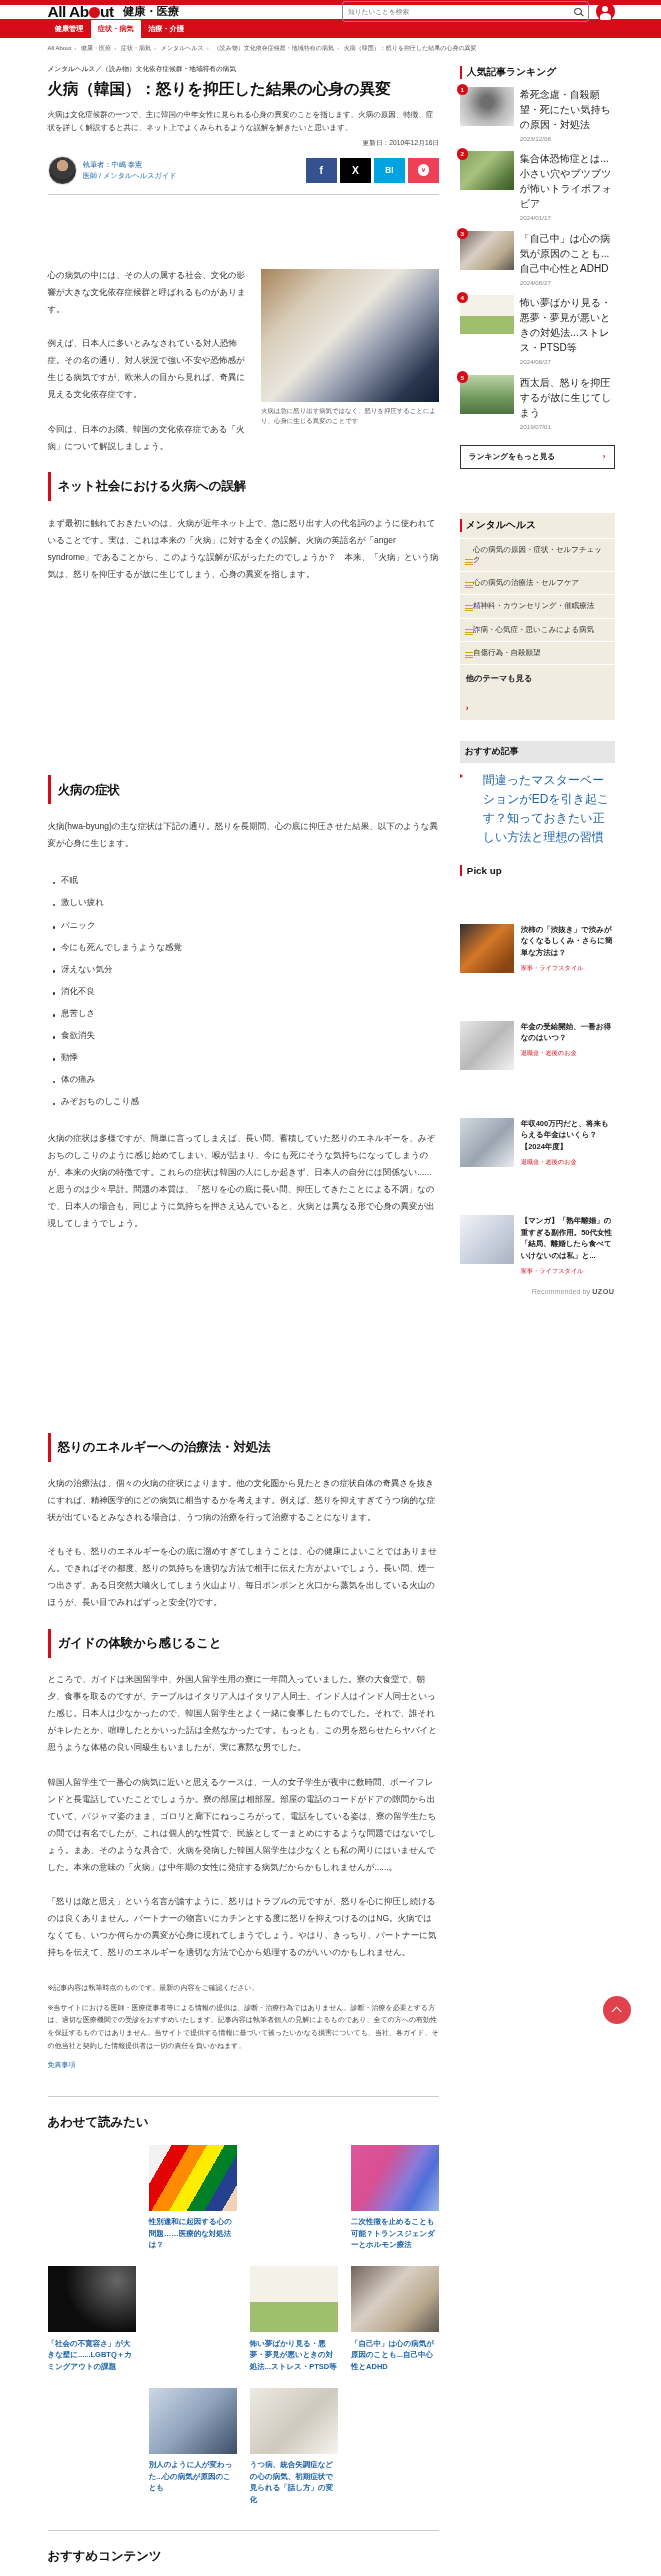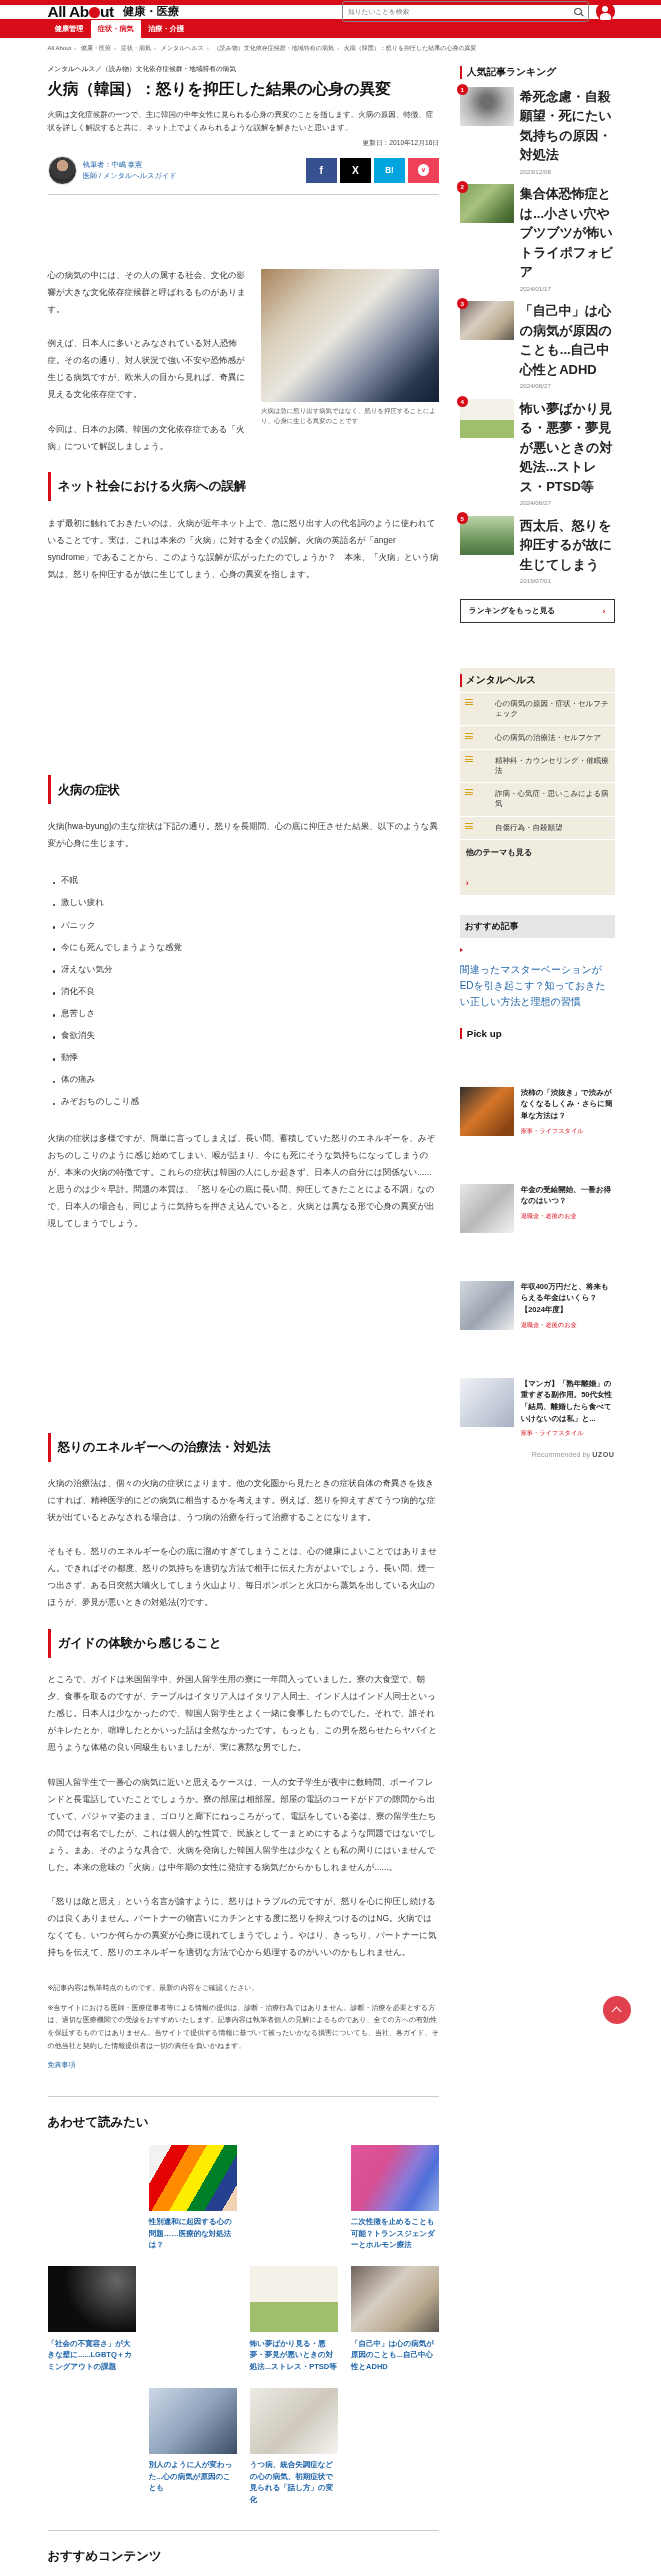--- a/index.html
+++ b/index.html
@@ -79,34 +79,34 @@
   .gr1{grid-row:1;} .gr2{grid-row:2;} .gr3{grid-row:3;}
   .uzou-line { text-align:right; font-size:7.2px; color:#9a9a9a; margin:11.3px 0 4.1px 0; }
   .uzou-brand { font-weight:bold; color:#555; letter-spacing:0.5px; }
 
   
   .side-sec-head { font-size:9.8px; font-weight:bold; color:#111; border-left:2.6px solid #d70c19; padding-left:5.2px; margin-bottom:8.2px; }
   .rank-item { display:flex; gap:6.2px; margin-bottom:9.3px; cursor:pointer; position:relative; }
   .rank-thumb { width:54px; height:39px; flex:none; position:relative; }
   .rank-no { position:absolute; left:-3.1px; top:-3.1px; width:11.3px; height:11.3px; border-radius:50%; background:#d70c19; color:#fff; font-size:6.2px; font-weight:bold; display:flex; align-items:center; justify-content:center; }
   .rank-body { flex:1; }
-  .rank-title { font-size:13px; font-weight:bold; color:#222; line-height:1.5; }
+  .rank-title { font-size:10px; font-weight:normal; color:#222; line-height:1.5; }
   .rank-date { font-size:6.2px; color:#888; margin-top:3.1px; }
   .more-btn { border:0.5px solid #333; padding:6.2px 8.2px; display:flex; justify-content:space-between; align-items:center; font-size:7.7px; font-weight:bold; color:#222; cursor:pointer; margin-top:15px; }
   .chev { color:#d70c19; font-weight:bold; }
   .side-ad-gap { height:36px; }
 
   .mental-box { background:#f0ece0; padding:6.2px 0 0 0; margin-top:8.2px; }
   .mental-box .side-sec-head { margin:0 0 5.2px 0; padding-left:4.1px; }
-  .mental-item { display:flex; align-items:flex-start; gap:22px; padding:6.2px 5.2px; border-top:0.5px solid #fff; font-size:7.5px; color:#333; cursor:pointer; }
+  .mental-item { display:flex; align-items:flex-end; gap:0; padding:6.2px 5.2px; border-top:0.5px solid #fff; font-size:7.5px; color:#333; cursor:pointer; }
   .list-ico { width:8.2px; height:6.2px; flex:none; background:repeating-linear-gradient(#d4a017 0 1px, transparent 1px 2.6px); }
   .mental-more { border-top:0.5px solid #fff; padding:7.2px 6.2px; display:flex; justify-content:center; gap:20.6px; font-size:8.2px; font-weight:bold; color:#222; cursor:pointer;flex-direction:column; }
 
   .osusume-head { background:#e6e6e6; font-size:8.8px; font-weight:bold; color:#111; padding:5.2px 5.2px; margin:20.6px 0 7.2px 0; }
-  .osusume-link { display:flex; gap:10px; font-size:10px; color:#1e64a8; line-height:1.6; cursor:pointer;flex-direction:column; }
+  .osusume-link { display:flex; gap:20px; font-size:12px; color:#1e64a8; line-height:1.6; cursor:pointer; }
   .tri { width:0; height:0; border-left:3.6px solid #d70c19; border-top:2.6px solid transparent; border-bottom:2.6px solid transparent; margin-top:3.1px; flex:none; }
 
   .pickup-wrap { margin-top:17.5px; }
   .pu-item { display:flex; gap:7px; margin-bottom:11.3px; cursor:pointer;margin-top:48px; }
   .pu-thumb { width:54px; height:49px; flex:none; }
   .pu-title { font-size:7.5px; font-weight:bold; color:#222; line-height:1.55; }
   .pu-cat { font-size:6.2px; color:#d70c19; margin-top:5.2px; }
 
   
   .backtop { position:absolute; top:1996px; right:30px; width:28px; height:28px; border-radius:50%; background:#e0414d; display:flex; align-items:center; justify-content:center; cursor:pointer; }
@@ -226,21 +226,21 @@
         <li>動悸</li>
         <li>体の痛み</li>
         <li>みぞおちのしこり感</li>
       </ul>
       <p>火病の症状は多様ですが、簡単に言ってしまえば、長い間、蓄積していた怒りのエネルギーを、みぞおちのしこりのように感じ始めてしまい、喉が詰まり、今にも死にそうな気持ちになってしまうのが、本来の火病の特徴です。これらの症状は韓国の人にしか起きず、日本人の自分には関係ない......と思うのは少々早計。問題の本質は、「怒りを心の底に長い間、抑圧してきたことによる不調」なので、日本人の場合も、同じように気持ちを押さえ込んでいると、火病とは異なる形で心身の異変が出現してしまうでしょう。</p>
 
       <div class="ad-gap" style="height:178px"></div>
 
       <h2 class="sec">怒りのエネルギーへの治療法・対処法</h2>
       <p>火病の治療法は、個々の火病の症状によります。他の文化圏から見たときの症状自体の奇異さを抜きにすれば、精神医学的にどの病気に相当するかを考えます。例えば、怒りを抑えすぎてうつ病的な症状が出ているとみなされる場合は、うつ病の治療を行って治療することになります。</p>
-      <p>そもそも、怒りのエネルギーを心の底に溜めすぎてしまうことは、心の健康によいことではありません。できればその都度、怒りの気持ちを適切な方法で相手に伝えた方がよいでしょう。長い間、煙一つ出さず、ある日突然大噴火してしまう火山より、毎日ポンポンと火口から蒸気を出している火山のほうが、夢見が悪いときの対処法(?)です。</p>
+      <p>そもそも、怒りのエネルギーを心の底に溜めすぎてしまうことは、心の健康によいことではありません。できればその都度、怒りの気持ちを適切な方法で相手に伝えた方がよいでしょう。長い間、煙一つ出さず、ある日突然大噴火してしまう火山より、毎日ポンポンと火口から蒸気を出している火山のほうが、長い目でみればずっと安全(?)です。</p>
 
       <h2 class="sec">ガイドの体験から感じること</h2>
       <p>ところで、ガイドは米国留学中、外国人留学生用の寮に一年間入っていました。寮の大食堂で、朝夕、食事を取るのですが、テーブルはイタリア人はイタリア人同士、インド人はインド人同士といった感じ。日本人は少なかったので、韓国人留学生とよく一緒に食事したものでした。それで、誰それがキレたとか、喧嘩したとかいった話は全然なかったです。もっとも、この男を怒らせたらヤバイと思うような体格の良い同級生もいましたが、実に寡黙な男でした。</p>
       <p>韓国人留学生で一番心の病気に近いと思えるケースは、一人の女子学生が夜中に数時間、ボーイフレンドと長電話していたことでしょうか。寮の部屋は相部屋。部屋の電話のコードがドアの隙間から出ていて、パジャマ姿のまま、ゴロリと廊下にねっころがって、電話をしている姿は、寮の留学生たちの間では有名でしたが、これは個人的な性質で、民族として一まとめにするような問題ではないでしょう。まあ、そのような具合で、火病を発病した韓国人留学生は少なくとも私の周りにはいませんでした。本来の意味の「火病」は中年期の女性に発症する病気だからかもしれませんが......。</p>
       <p>「怒りは敵と思え」という名言が諭すように、怒りはトラブルの元ですが、怒りを心に抑圧し続けるのは良くありません。パートナーの物言いにカチンとする度に怒りを抑えつけるのはNG。火病ではなくても、いつか何らかの異変が心身に現れてしまうでしょう。やはり、きっちり、パートナーに気持ちを伝えて、怒りのエネルギーを適切な方法で心から処理するのがいいのかもしれません。</p>
 
       <div class="notes">
         <p>※記事内容は執筆時点のものです。最新の内容をご確認ください。</p>
         <p>※当サイトにおける医師・医療従事者等による情報の提供は、診断・治療行為ではありません。診断・治療を必要とする方は、適切な医療機関での受診をおすすめいたします。記事内容は執筆者個人の見解によるものであり、全ての方への有効性を保証するものではありません。当サイトで提供する情報に基づいて被ったいかなる損害についても、当社、各ガイド、その他当社と契約した情報提供者は一切の責任を負いかねます。</p>
         <span class="dis-link">免責事項</span>

